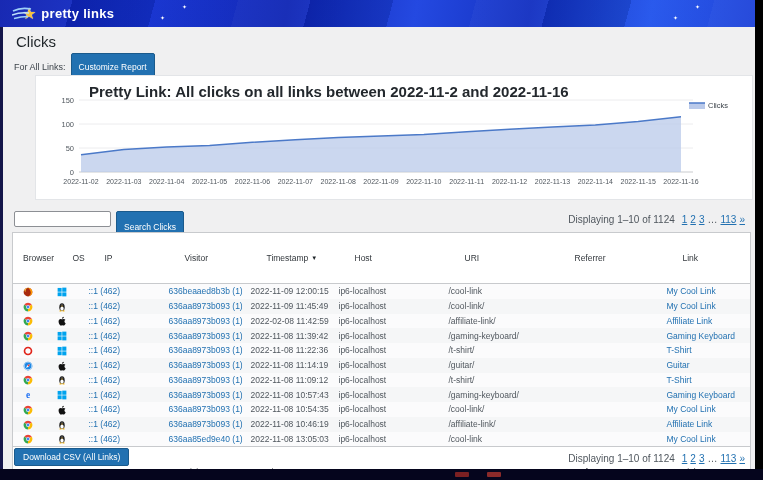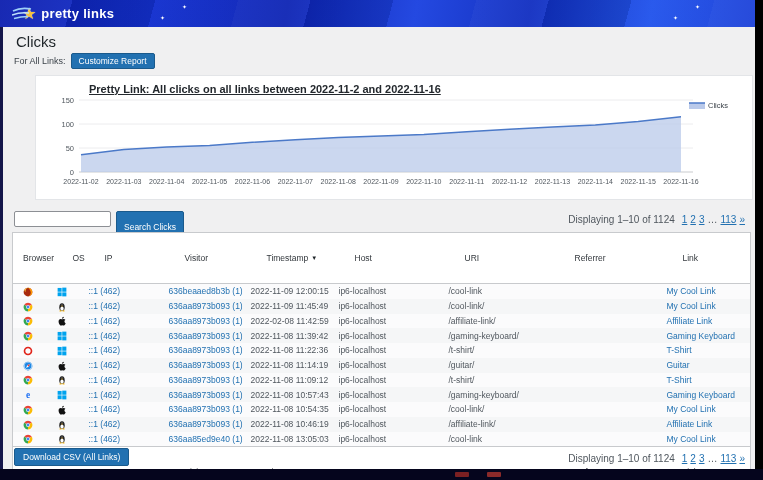--- a/index.html
+++ b/index.html
@@ -17,25 +17,25 @@
   .logo { display:flex; align-items:center; gap:2px; }
   .logo-swoosh { position:relative; width:22px; height:16px; }
   .logo-star { color:#f6c23c; font-size:16px; line-height:16px; margin-left:-14px; text-shadow:0 0 1px #fff; }
   .logo-text { color:#fff; font-size:13px; font-weight:700; letter-spacing:0.3px; margin-left:3px; }
   .sparkle { position:absolute; color:#fff; font-size:6px; line-height:6px; }
 
   
   .page-title { position:absolute; left:16px; top:33px; font-size:15px; font-weight:500; color:#1d2327; }
   .report-row { position:absolute; left:14px; top:53px; display:flex; align-items:center; gap:5px; }
   .for-all-links { font-size:9px; color:#3c434a; }
-  .btn { background:#2271b1; color:#fff; border:1px solid #1a5a8c; border-radius:2px; font-size:8.5px; padding:2px 7px; cursor:pointer; font-family:"Liberation Sans", sans-serif; }
+  .btn { background:#2271b1; color:#fff; border:1px solid #1a5a8c; border-radius:2px; font-size:8.5px; padding:8px 7px; cursor:pointer; font-family:"Liberation Sans", sans-serif; }
 
   
   .chart-card { position:absolute; left:35px; top:75px; width:718px; height:125px; background:#fff; border:1px solid #e3e5e8; }
-  .chart-title { position:absolute; left:53px; top:7px; font-size:11px; font-weight:700; color:#23282d;text-decoration:underline; }
+  .chart-title { position:absolute; left:53px; top:7px; font-size:15px; font-weight:700; color:#23282d; }
   .chart-svg { position:absolute; left:0; top:18px; }
 
   
   .search-input { position:absolute; left:14px; top:211px; width:97px; height:16px; border:1px solid #8c8f94; border-radius:2px; background:#fff; font-size:9px; padding:0 3px; }
   .search-btn { position:absolute; left:116px; top:211px; height:32px; padding:1px 7px; }
   .pagination { position:absolute; right:10px; font-size:10px; color:#50575e; display:flex; align-items:center; gap:3px; }
   .pagination.top { top:214px; }
   .pagination.bottom { top:453px; }
   .pagination a { color:#2271b1; text-decoration:underline; }
 

